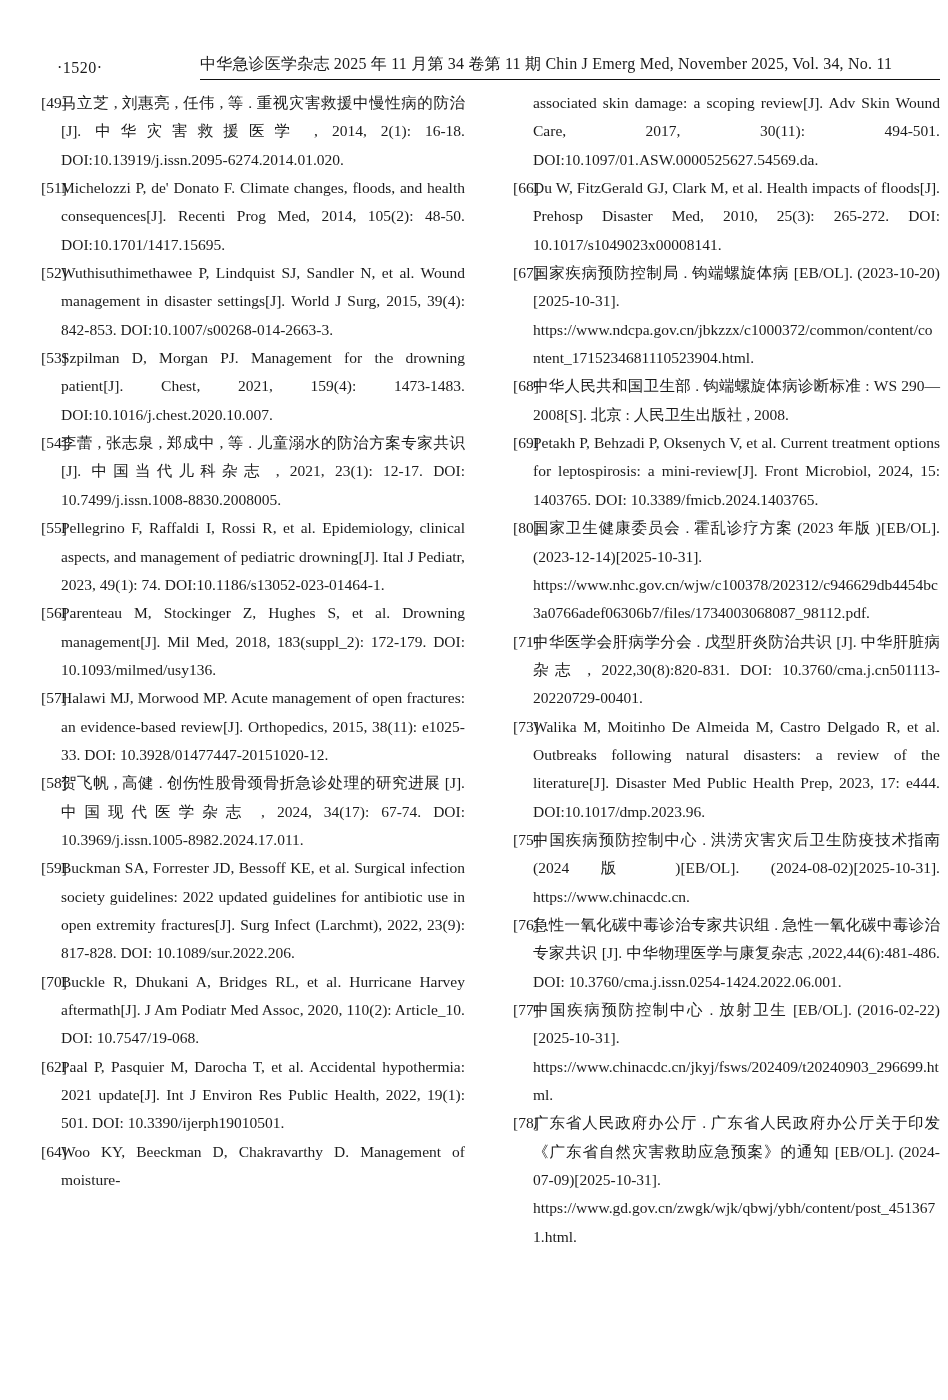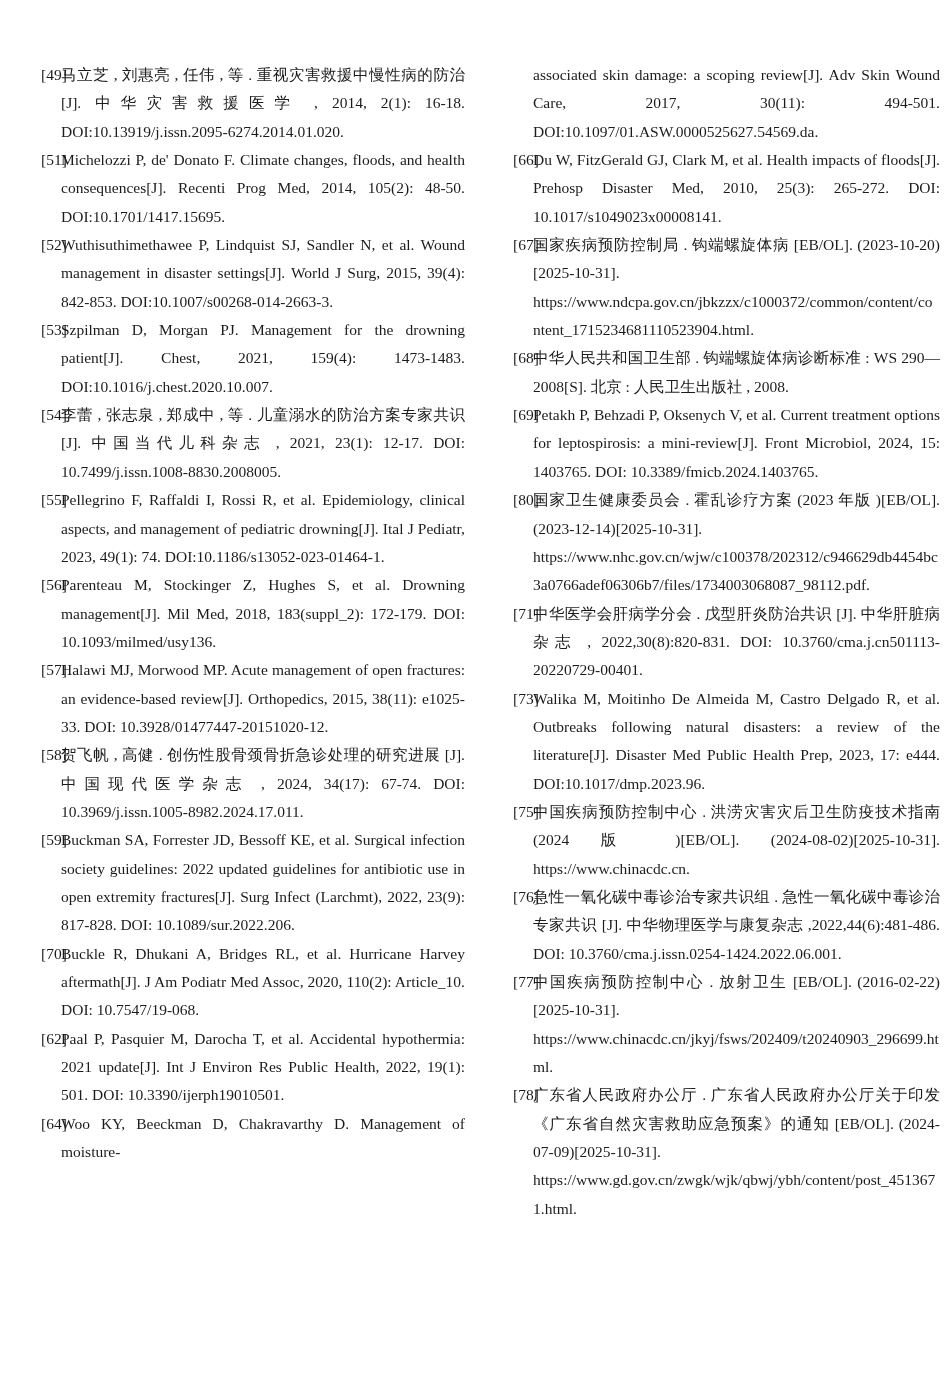--- a/index.html
+++ b/index.html
@@ -68,20 +68,24 @@
   }
   .ref-text {
     
   }
 </style>
 </head>
 <body>
 
 <div class="page">
 
+  <header class="page-header">
+    <span class="page-number">·1520·</span>
+    <span class="journal-title-line">中华急诊医学杂志 2025 年 11 月第 34 卷第 11 期 Chin J Emerg Med,  November  2025, Vol. 34, No. 11</span>
+  </header>
 
   <main class="columns">
     <section class="col col-left">
   <div class="ref">
     <span class="ref-label">[49]</span>
     <span class="ref-text">马立芝 , 刘惠亮 , 任伟 , 等 . 重视灾害救援中慢性病的防治 [J]. 中华灾害救援医学 , 2014, 2(1): 16-18. DOI:10.13919/j.issn.2095-6274.2014.01.020.</span>
   </div>
 
 
   <div class="ref">

